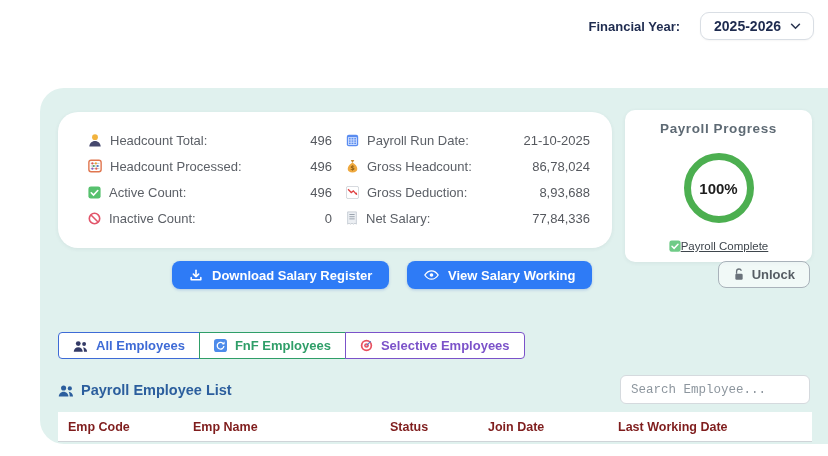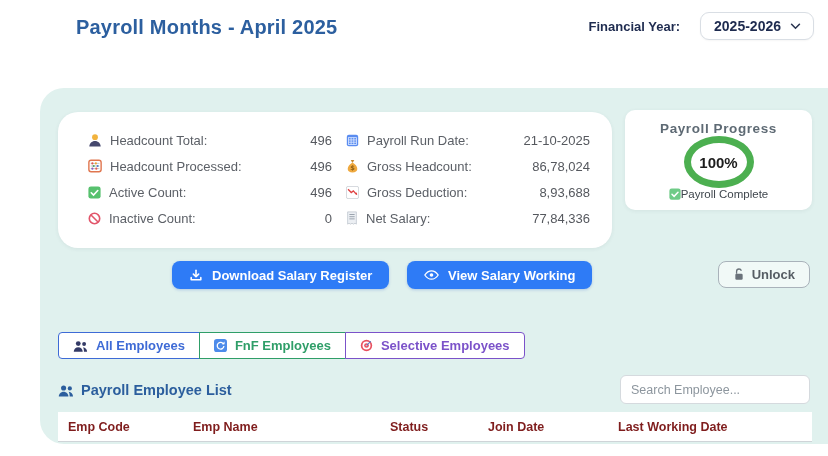--- a/index.html
+++ b/index.html
@@ -33,32 +33,32 @@
     display:grid; grid-template-columns:244px 1fr; column-gap:14px;
     padding:15px 22px 15px 30px; align-content:space-between;
   }
   .stat-col { display:flex; flex-direction:column; justify-content:space-between; }
   .stat-row { display:flex; align-items:center; gap:8px; height:26px; }
   .stat-label { font-size:13px; color:#5c6067; white-space:nowrap; }
   .stat-value { margin-left:auto; font-size:13px; color:#55585e; }
   .stat-ic { flex:0 0 auto; display:inline-flex; }
   
   .progress-card {
-    position:absolute; left:585px; top:22px; width:187px; height:100px;
+    position:absolute; left:585px; top:22px; width:187px; height:152px;
     background:#fff; border-radius:10px; box-shadow:0 1px 4px rgba(40,60,70,0.07);
     display:flex; flex-direction:column; align-items:center; justify-content:space-between;
     padding:11px 25px 10px;
   }
   .progress-title { font-size:13.5px; font-weight:bold; color:#5e6a74; letter-spacing:0.6px; }
   .progress-ring {
     width:70px; height:70px; border-radius:50%; border:7px solid #4caf50;
     display:flex; align-items:center; justify-content:center; background:#fff;
   }
   .progress-pct { font-size:15px; font-weight:bold; color:#1d1d1d; }
-  .progress-status { display:flex; align-items:center; font-size:11.5px; color:#3f464d; }
+  .progress-status { display:flex; align-items:center; font-size:11.5px; color:#3f464d;text-decoration:underline; }
   
   .btn-blue {
     position:absolute; top:173px; height:28px; display:flex; align-items:center; gap:9px;
     background:#2e7bf6; color:#fff; border:none; border-radius:8px; padding:0 17px;
     font-family:inherit; font-size:13px; font-weight:bold; cursor:pointer;
     box-shadow:0 1px 3px rgba(30,80,200,0.25);
   }
   .btn-download { left:132px; }
   .btn-view { left:367px; }
   .btn-unlock {
@@ -77,38 +77,37 @@
   .tab-green  { color:#2f9e68; border:1px solid #2f9e68; }
   .tab-purple { color:#7b52c9; border:1px solid #7b52c9; border-radius:0 4px 4px 0; }
   
   .list-heading {
     position:absolute; left:18px; top:294px; display:flex; align-items:center; gap:7px;
     font-size:14.5px; font-weight:bold; color:#2b5e9d;
   }
   .search-input {
     position:absolute; right:18px; top:287px; width:190px; height:29px;
     background:#fff; border:1px solid #d5dade; border-radius:6px; padding:0 10px;
-    font-family:Liberation Sans, sans-serif; font-size:12.5px; color:#3d444b;
+    font-family:Liberation Mono, monospace; font-size:12.5px; color:#3d444b;
   }
   .search-input::placeholder { color:#8d969e; }
   .table-head {
     position:absolute; left:18px; right:16px; top:324px; height:30px;
     background:#fff; border-bottom:1px solid #cfd4d8;
     display:grid; grid-template-columns:125px 197px 98px 130px 1fr;
     align-items:center; padding-left:10px;
   }
   .th { font-size:12.5px; font-weight:bold; color:#7f1d1d; }
   svg { display:block; }
 </style>
 </head>
 <body>
 
 <div class="screen">
 
-  <div class="page-title">Payroll Months - April 2025</div>
   <div class="fy-wrap">
     <span class="fy-label">Financial Year:</span>
     <div class="fy-select">
       <span>2025-2026</span>
       <span>
         <svg width="11" height="7" viewBox="0 0 12 8">
             <path d="M1.5 1.5L6 6l4.5-4.5" fill="none" stroke="#2a3550" stroke-width="1.8" stroke-linecap="round"></path>
           </svg>
       </span>
     </div>

